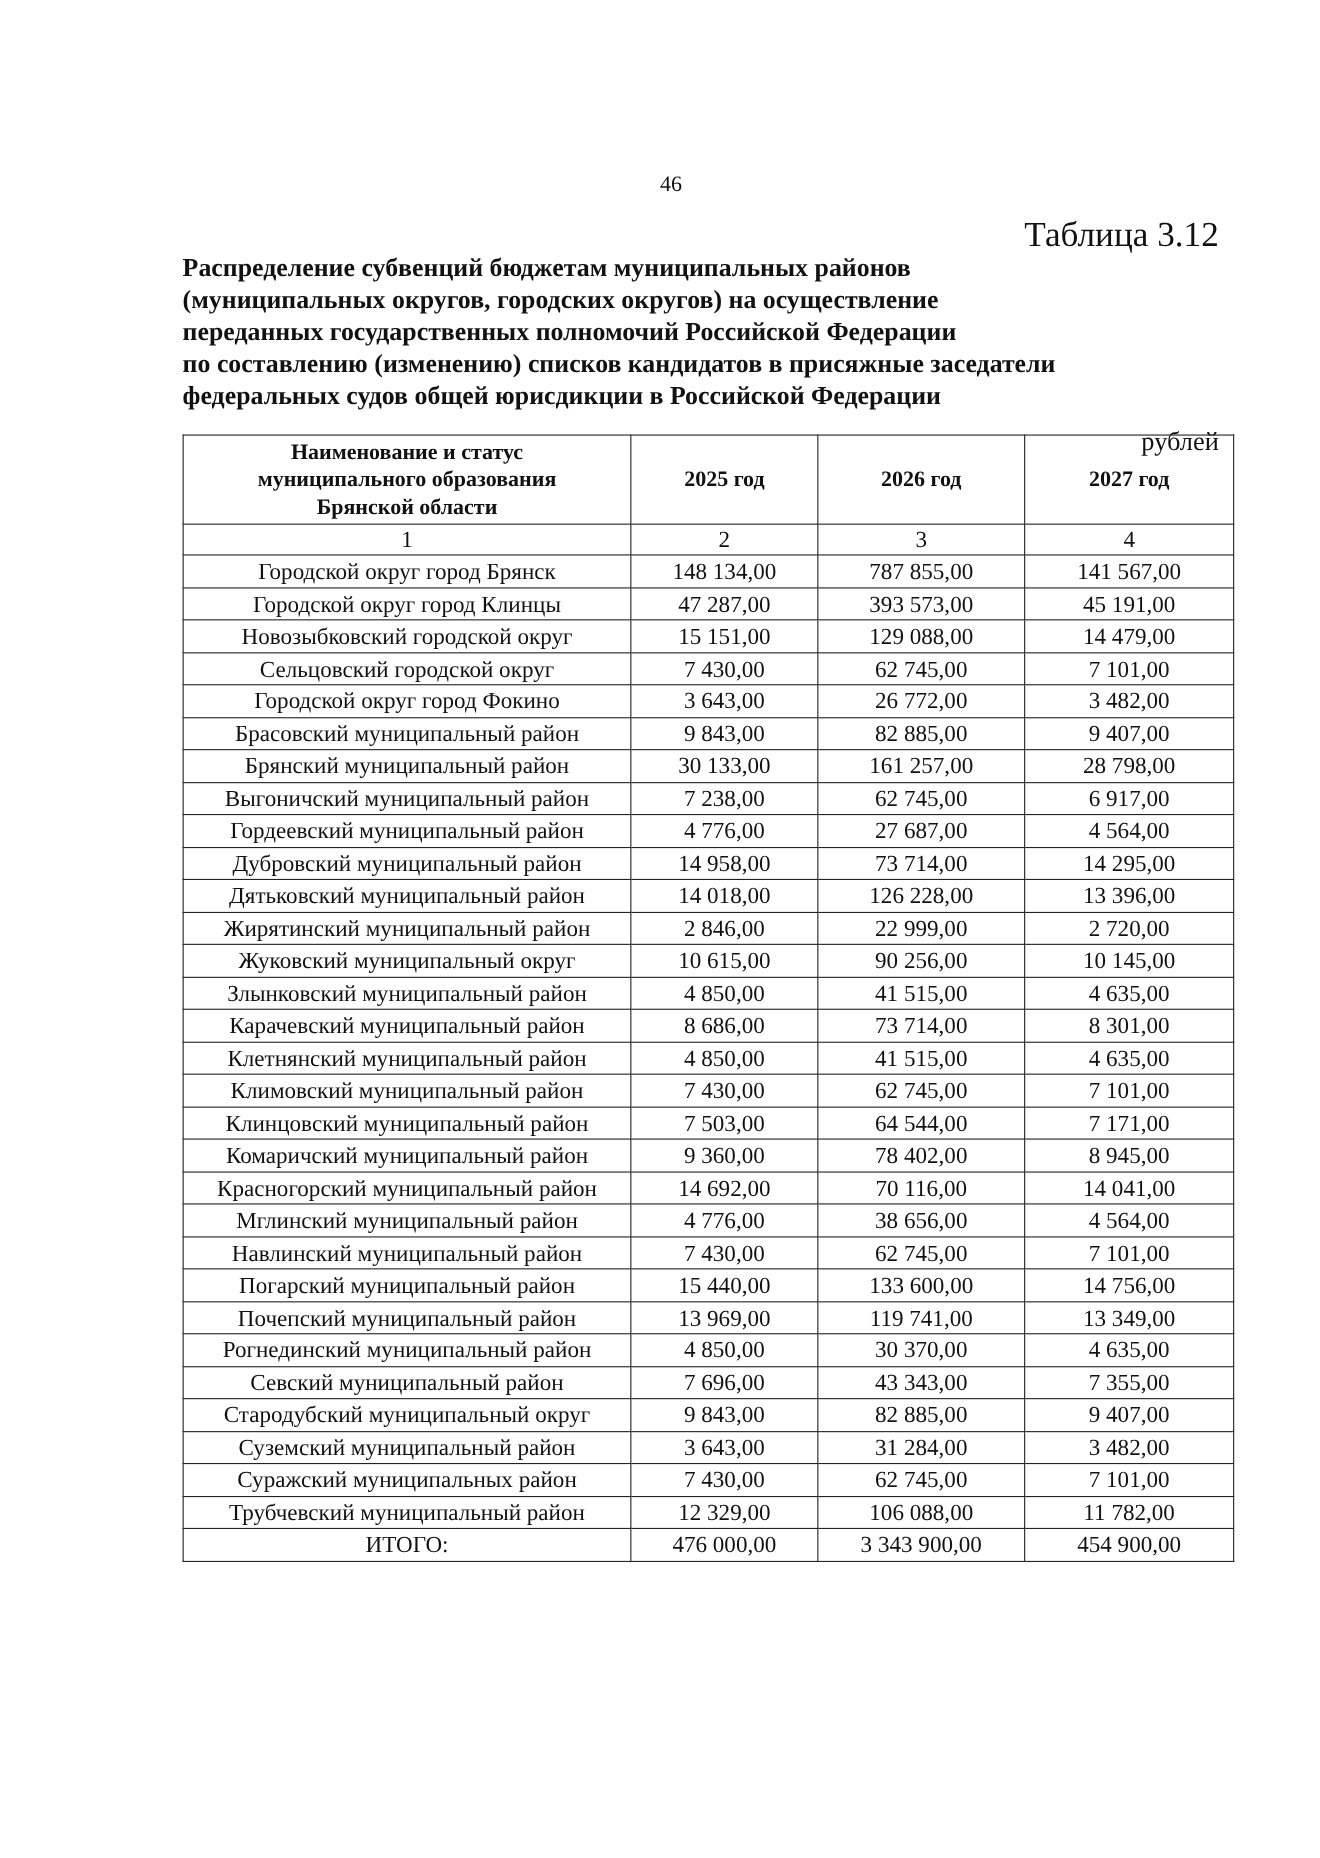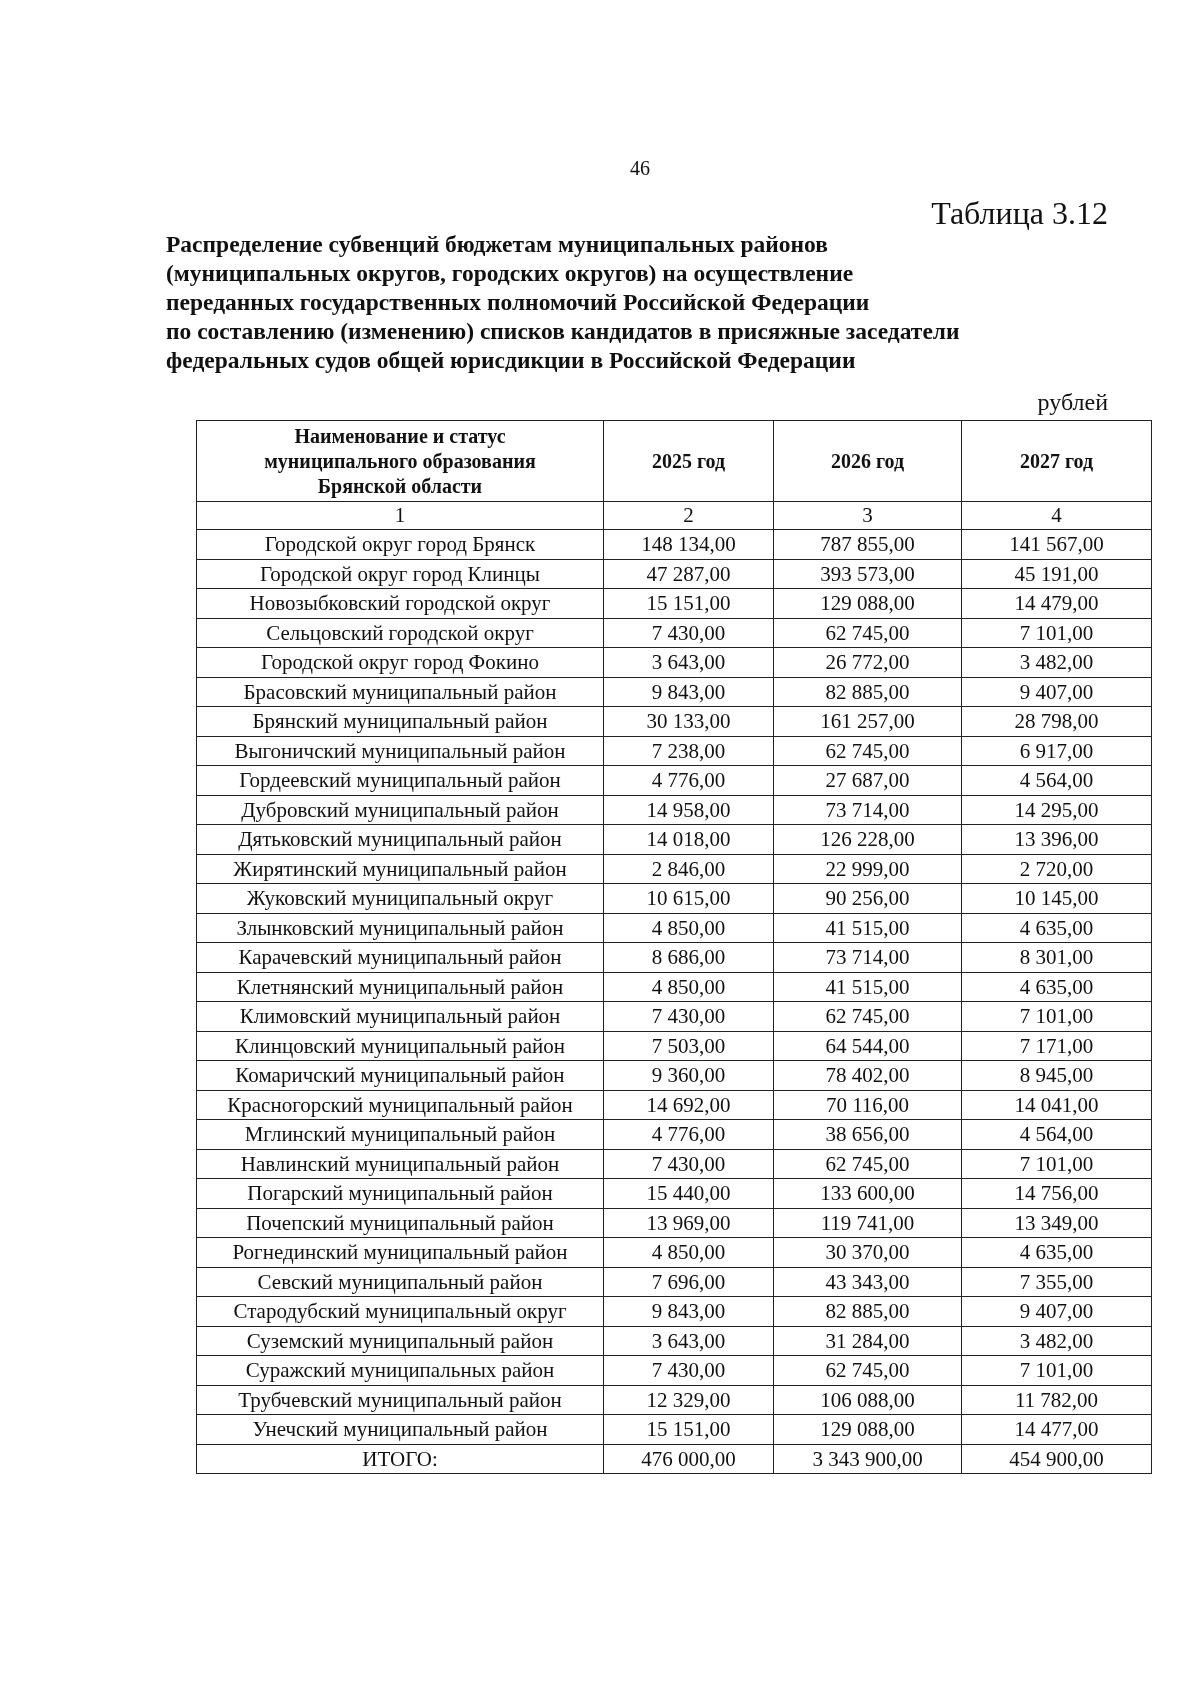--- a/index.html
+++ b/index.html
@@ -3,40 +3,39 @@
 <meta charset="utf-8">
 <style>
   html, body { margin: 0; padding: 0; }
   body {
     width: 1200px; height: 1689px; position: relative; overflow: hidden;
     background: #ffffff; color: #111111;
     font-family: "Liberation Serif", "DejaVu Serif", serif;
   }
   .page-number {
     position: absolute; left: 600px; width: 80px; top: 156px;
-    text-align: center; font-size: 20px; line-height: 24px;
+    font-size: 20px; line-height: 24px;
   }
   .table-label {
     position: absolute; right: 92px; top: 198px;
     font-size: 32px; line-height: 30px; margin-left: 36px;
   }
   .title {
     position: absolute; left: 166px; width: 955px; top: 230px;
     text-align: left; font-weight: bold; font-size: 23.5px; line-height: 29px;
   }
   .title div { white-space: nowrap; }
   .units {
     position: absolute; right: 92px; top: 388px;
     font-size: 24px; line-height: 28px;
   }
   table.budget {
-    position: absolute; left: 166px; top: 420px;
+    position: absolute; left: 166px; top: 395px;
     width: 955px; border-collapse: collapse; table-layout: fixed;
     font-size: 21px;
-    margin-left: 30px;
   }
   table.budget td, table.budget th {
     border: 1.5px solid #222;
     padding: 0;
     overflow: hidden; white-space: nowrap;
   }
   table.budget col.c1 { width: 407px; }
   table.budget col.c2 { width: 170px; }
   table.budget col.c3 { width: 188px; }
   table.budget col.c4 { width: 190px; }
@@ -265,26 +264,20 @@
         <td class="val">7 430,00</td>
         <td class="val">62 745,00</td>
         <td class="val">7 101,00</td>
       </tr>
       <tr class="data-row">
         <td class="name">Трубчевский муниципальный район</td>
         <td class="val">12 329,00</td>
         <td class="val">106 088,00</td>
         <td class="val">11 782,00</td>
       </tr>
-      <tr class="data-row">
-        <td class="name">Унечский муниципальный район</td>
-        <td class="val">15 151,00</td>
-        <td class="val">129 088,00</td>
-        <td class="val">14 477,00</td>
-      </tr>
       <tr class="data-row total-row" id="total-row">
       <td class="name">ИТОГО:</td>
       <td class="val">476 000,00</td>
       <td class="val">3 343 900,00</td>
       <td class="val">454 900,00</td>
     </tr>
   </tbody>
 </table>
 
 </body></html>

